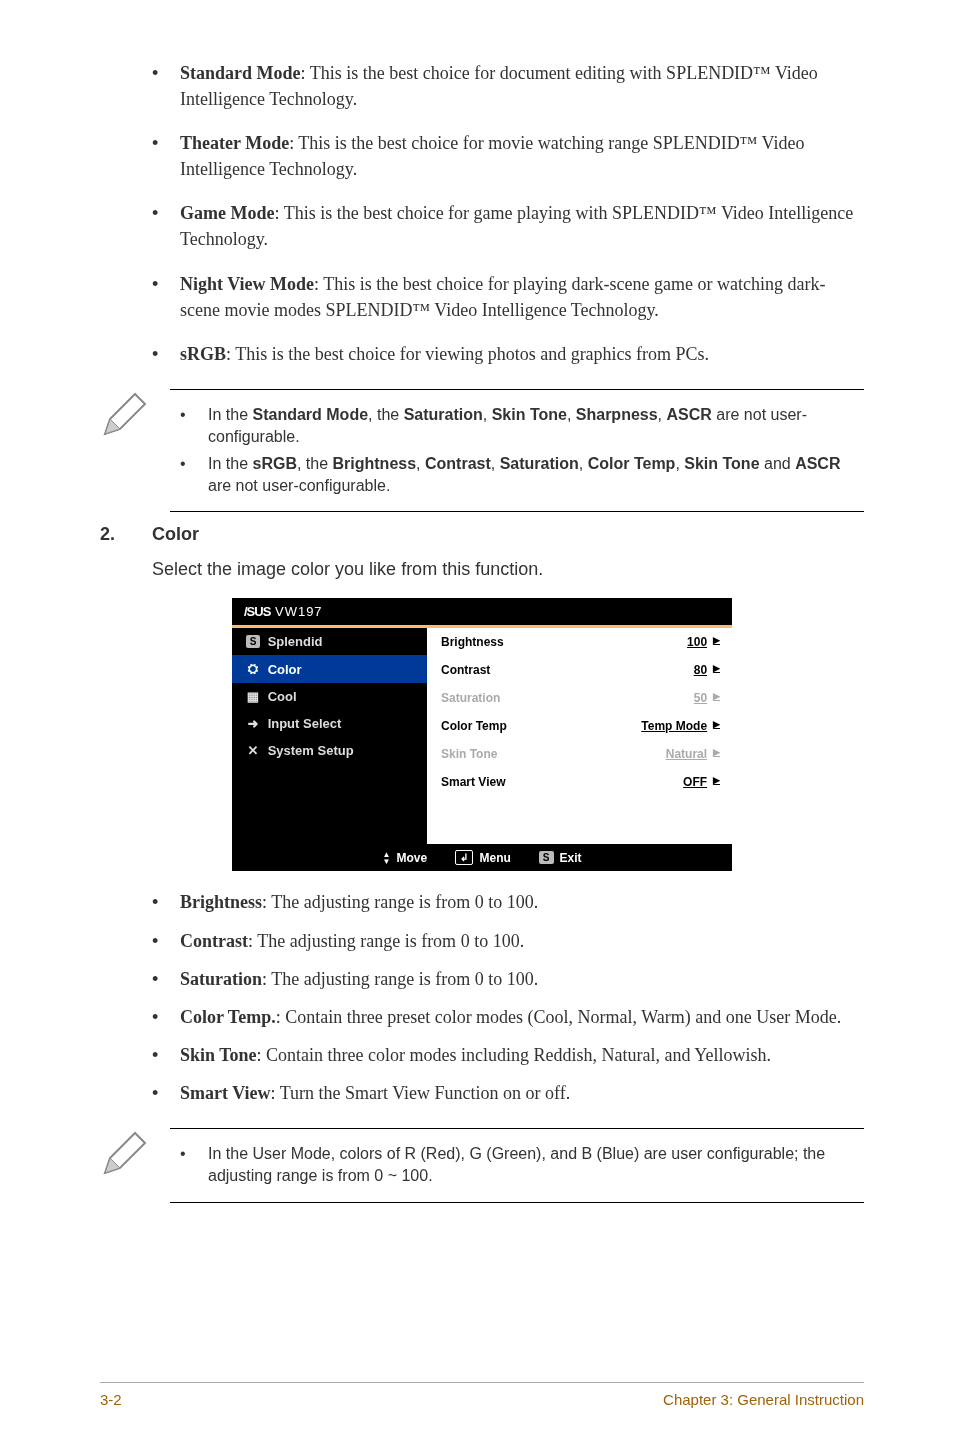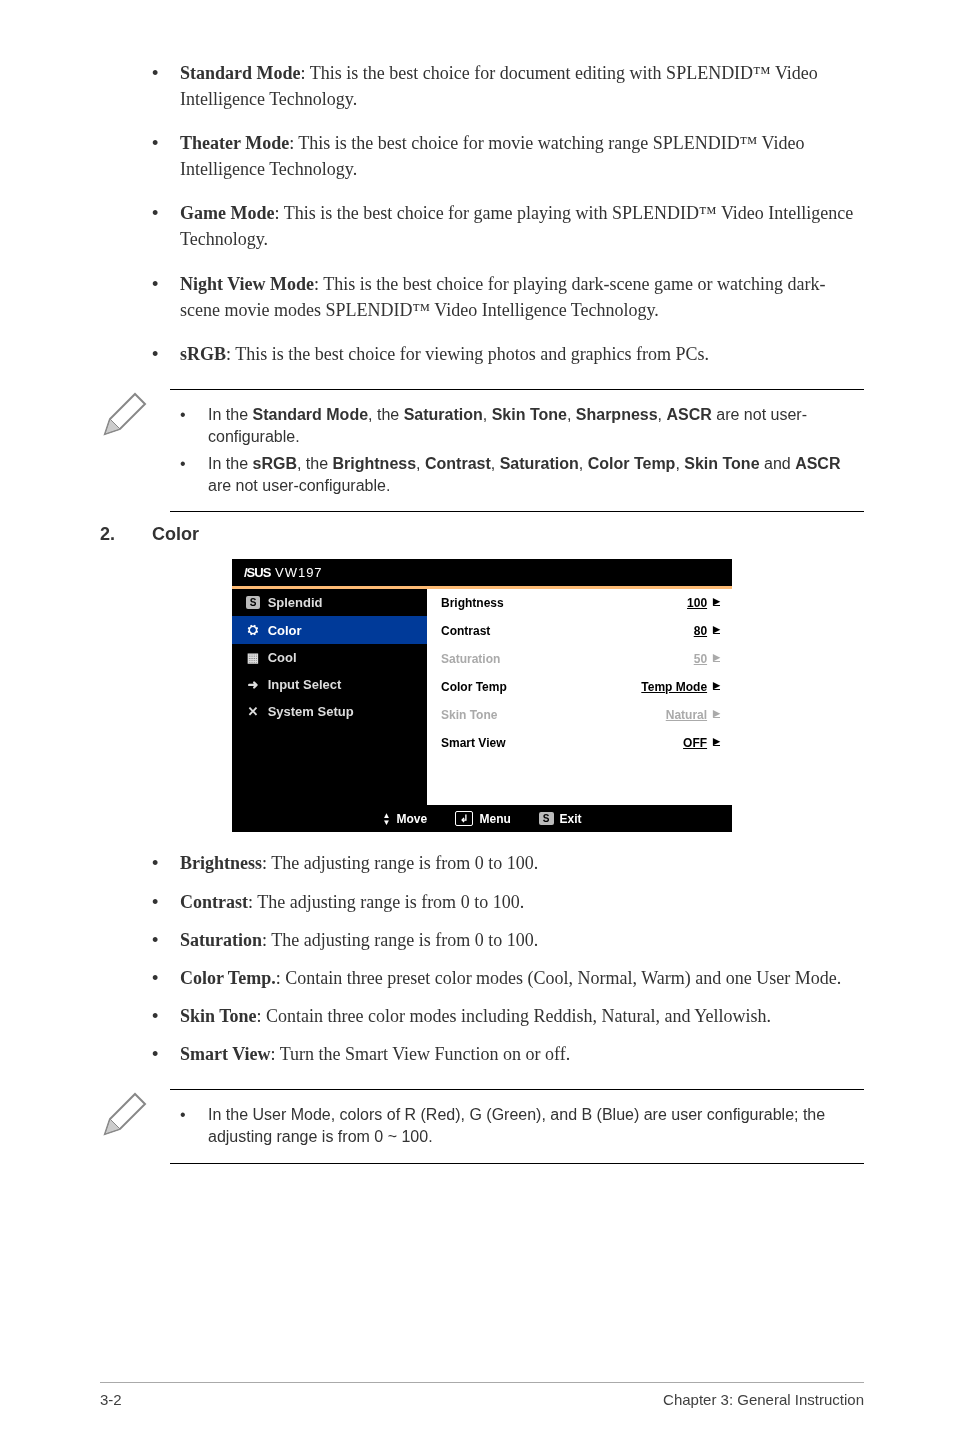--- a/index.html
+++ b/index.html
@@ -150,21 +150,21 @@
     margin-left: 52px;
   }
   .lower-list .bullet-item { margin-bottom:12px; font-size:18px; }
   .footer {
     position:absolute;
     bottom:30px;
     left:100px; right:90px;
     border-top:1px solid #aaa;
     padding-top:8px;
     font-size:15px;
-    color:#404040;
+    color:#a16207;
     display:flex;
     justify-content:space-between;
   }
 </style>
 </head>
 <body>
 
 <div class="page">
 
   <div class="main-list">
@@ -206,20 +206,21 @@
         <div class="nd">•</div>
         <div><span>In the </span><b>sRGB</b><span>, the </span><b>Brightness</b><span>, </span><b>Contrast</b><span>, </span><b>Saturation</b><span>, </span><b>Color Temp</b><span>, </span><b>Skin Tone</b><span> and </span><b>ASCR</b><span> are not user-configurable.</span></div>
       </div>
     </div>
   </div>
 
   <div class="section-head">
     <div class="num">2.</div>
     <div>Color</div>
   </div>
+  <div class="select-line">Select the image color you like from this function.</div>
 
   <div class="osd">
     <div class="osd-title">
       <b style="font-family:Arial;letter-spacing:-1px;">/SUS</b>&nbsp;<span>VW197</span>
     </div>
     <div class="osd-body">
       <div class="osd-left">
         <div class="li"><span class="ic">
               <span class="kbox">S</span>
             </span>&nbsp;<span>Splendid</span></div>

